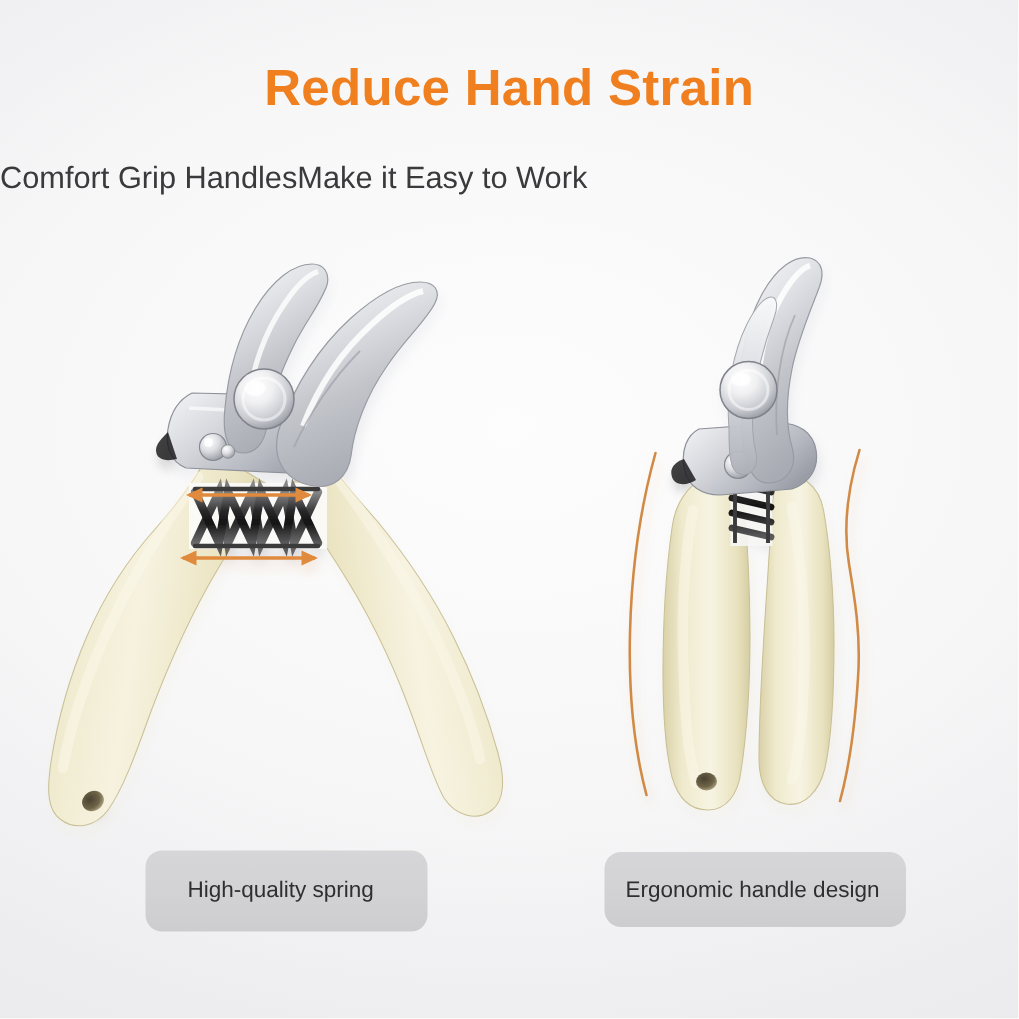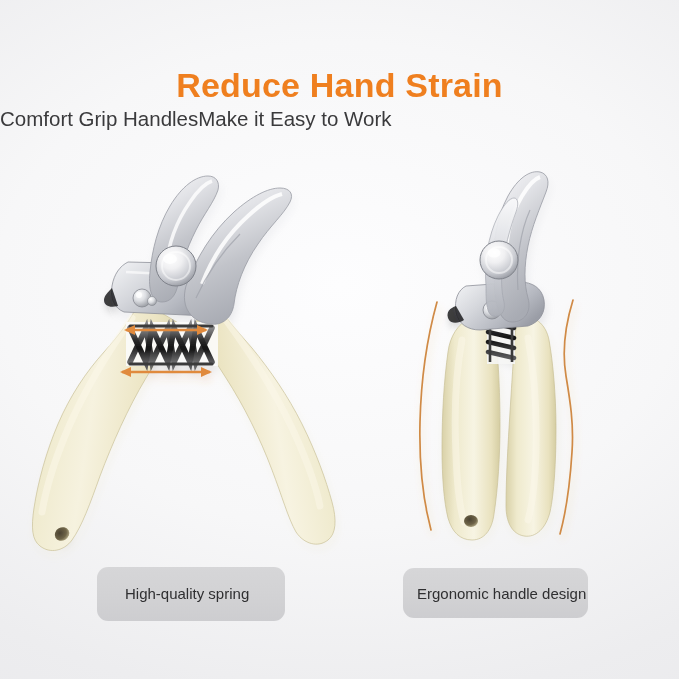--- a/index.html
+++ b/index.html
@@ -18,21 +18,21 @@
     height: 679px;
     overflow: hidden;
     background:
       radial-gradient(ellipse 120% 85% at 50% 42%, #fdfdfe 0%, #f7f7f8 42%, #ededef 72%, #e8e8eb 100%);
   }
 
   
   .headline {
     position: absolute;
     left: 0;
-    top: 66px;
+    top: 40px;
     width: 679px;
     text-align: center;
     font-size: 34px;
     font-weight: bold;
     letter-spacing: 0.2px;
     color: #ef7f1f;
     white-space: nowrap;
   }
   .subhead {
     position: absolute;
@@ -60,21 +60,21 @@
     top: 567px;
     width: 188px;
     height: 54px;
     padding-left: 28px;
     font-size: 15px;
     line-height: 1.38;
   }
   .badge-right {
     left: 403px;
     top: 568px;
-    width: 185px;
+    width: 201px;
     height: 50px;
     padding-left: 14px;
     font-size: 15px;
     white-space: nowrap;
   }
 
   
   .art {
     position: absolute;
     left: 0;

